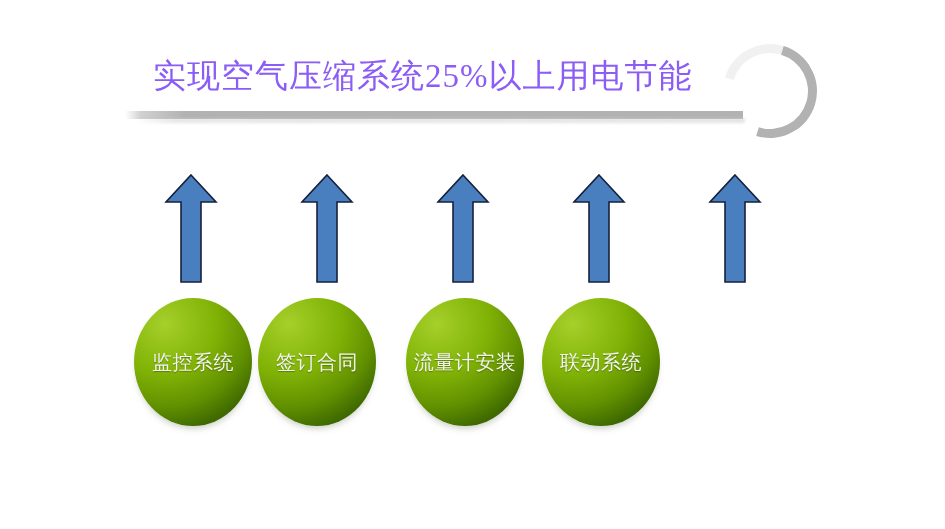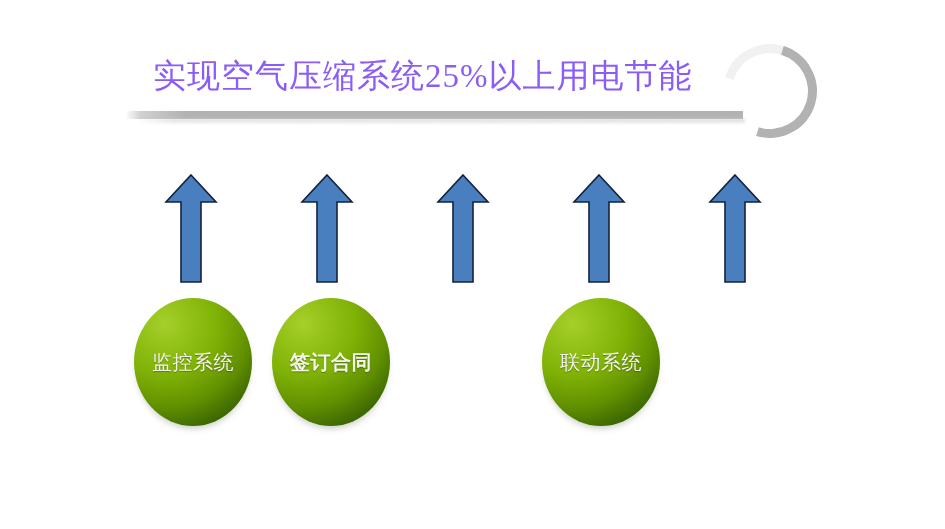--- a/index.html
+++ b/index.html
@@ -163,20 +163,23 @@
     <div class="arrow-slot" style="left:707px;">
       <svg width="56" height="113" viewBox="0 0 56 113">
         <polygon points="28,3 53,30 38,30 38,110 18,110 18,30 3,30" fill="#4a7fbf" stroke="#14213c" stroke-width="1.6" stroke-linejoin="miter"></polygon>
       </svg>
     </div>
   </div>
 
   <div class="node-circle" style="left:134px;">
     <span class="node-label">监控系统</span>
   </div>
-  <div class="node-circle" style="left:272px;font-weight:bold;">
+  <div class="node-circle" style="left:258px;">
     <span class="node-label">签订合同</span>
+  </div>
+  <div class="node-circle" style="left:406px;">
+    <span class="node-label">流量计安装</span>
   </div>
   <div class="node-circle" style="left:542px;">
     <span class="node-label">联动系统</span>
   </div>
 
 </div>
 
 </body></html>

